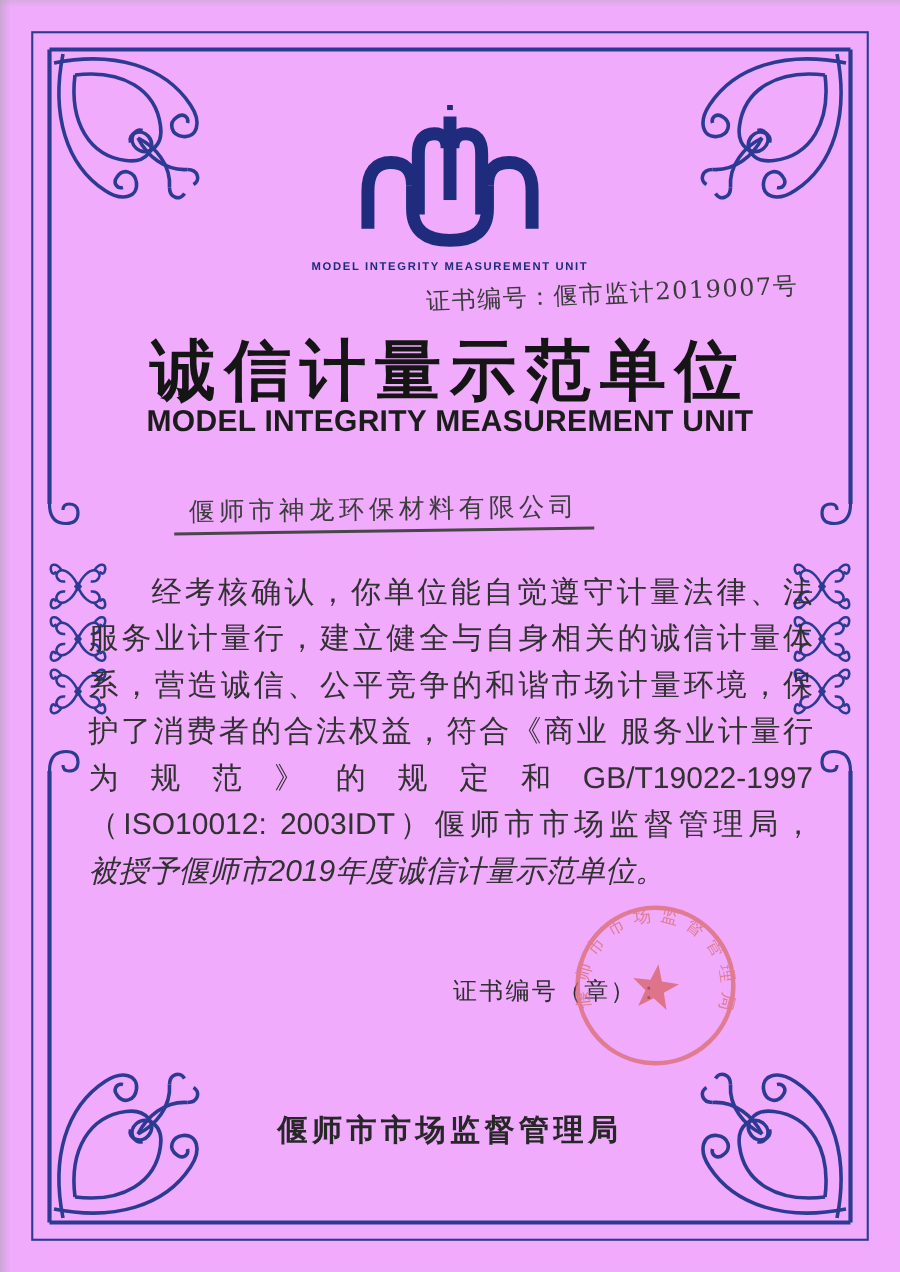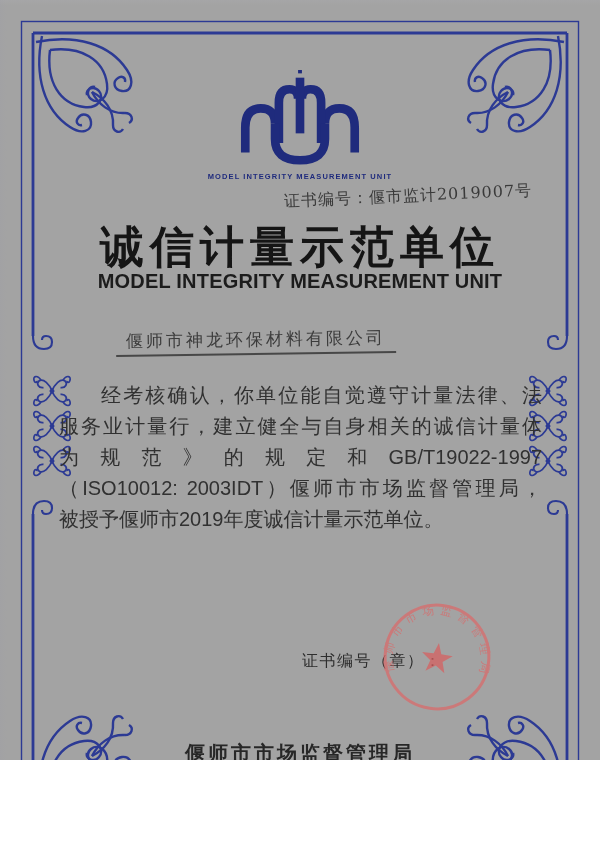--- a/index.html
+++ b/index.html
@@ -1,17 +1,17 @@
 <!DOCTYPE html>
 <html><head>
 <meta charset="utf-8">
 <style>
   html,body{margin:0;padding:0;background:#ffffff;}
   .page{
-    position:relative;width:600px;height:760px;background:#a3a3a3;overflow:hidden;
+    position:relative;width:600px;height:848px;background:#f0abfc;overflow:hidden;
     font-family:"Liberation Sans","DejaVu Sans",sans-serif;color:#2f2f2f;
   }
   
   .page::before{content:"";position:absolute;left:0;top:0;bottom:0;width:7px;
     background:linear-gradient(to right,rgba(160,160,165,.45),rgba(255,255,255,0));pointer-events:none;}
   .page::after{content:"";position:absolute;left:0;top:0;right:0;height:5px;
     background:linear-gradient(to bottom,rgba(170,170,175,.35),rgba(255,255,255,0));pointer-events:none;}
   .border-svg{position:absolute;left:0;top:0;}
 
   .logo-block{position:absolute;top:70px;left:0;width:100%;text-align:center;}
@@ -27,21 +27,21 @@
     font-size:20px;font-weight:bold;color:#1c1c1c;letter-spacing:0.2px;}
 
   .awardee{position:absolute;top:328px;left:116px;width:280px;text-align:center;
     font-family:"DejaVu Serif","Liberation Serif",serif;font-size:17px;color:#3c3c3c;
     letter-spacing:3px;border-bottom:2px solid #474747;padding-bottom:2px;transform:rotate(-0.8deg);}
 
   .body-text{position:absolute;left:59px;top:380px;width:483px;font-size:20px;
     line-height:31px;color:#313131;}
   .body-line{text-align:justify;text-align-last:justify;}
   .body-line.first{padding-left:42px;}
-  .body-line.last{text-align:justify;text-align-last:left;}
+  .body-line.last{text-align:justify;text-align-last:left;font-style:italic;}
 
   .issuer{position:absolute;left:302px;top:651px;font-size:16px;color:#2e2e2e;letter-spacing:1.5px;}
 
   .seal{position:absolute;left:376px;top:596px;opacity:.72;}
 
   .authority{position:absolute;top:740px;left:0;width:100%;text-align:center;
     font-size:20px;font-weight:bold;color:#272727;letter-spacing:3px;}
 </style>
 </head>
 <body>
@@ -126,20 +126,22 @@
   <div class="certno">证书编号：偃市监计2019007号</div>
 
   <div class="title-cn">诚信计量示范单位</div>
   <div class="title-en">MODEL INTEGRITY MEASUREMENT UNIT</div>
 
   <div class="awardee">偃师市神龙环保材料有限公司</div>
 
   <div class="body-text">
     <div class="body-line first">经考核确认，你单位能自觉遵守计量法律、法</div>
     <div class="body-line">服务业计量行，建立健全与自身相关的诚信计量体</div>
+    <div class="body-line">系，营造诚信、公平竞争的和谐市场计量环境，保</div>
+    <div class="body-line">护了消费者的合法权益，符合《商业 服务业计量行</div>
     <div class="body-line">为规范》的规定和GB/T19022-1997</div>
     <div class="body-line">（ISO10012: 2003IDT）偃师市市场监督管理局，</div>
     <div class="body-line last">被授予偃师市2019年度诚信计量示范单位。</div>
   </div>
 
   <div class="issuer">证书编号（章）：</div>
 
   <svg class="seal" width="122" height="122" viewBox="0 0 120 120" aria-hidden="true">
     <g transform="rotate(8 60 60)">
       <circle cx="60" cy="60" r="51" fill="none" stroke="#db6a6a" stroke-width="3"></circle>

